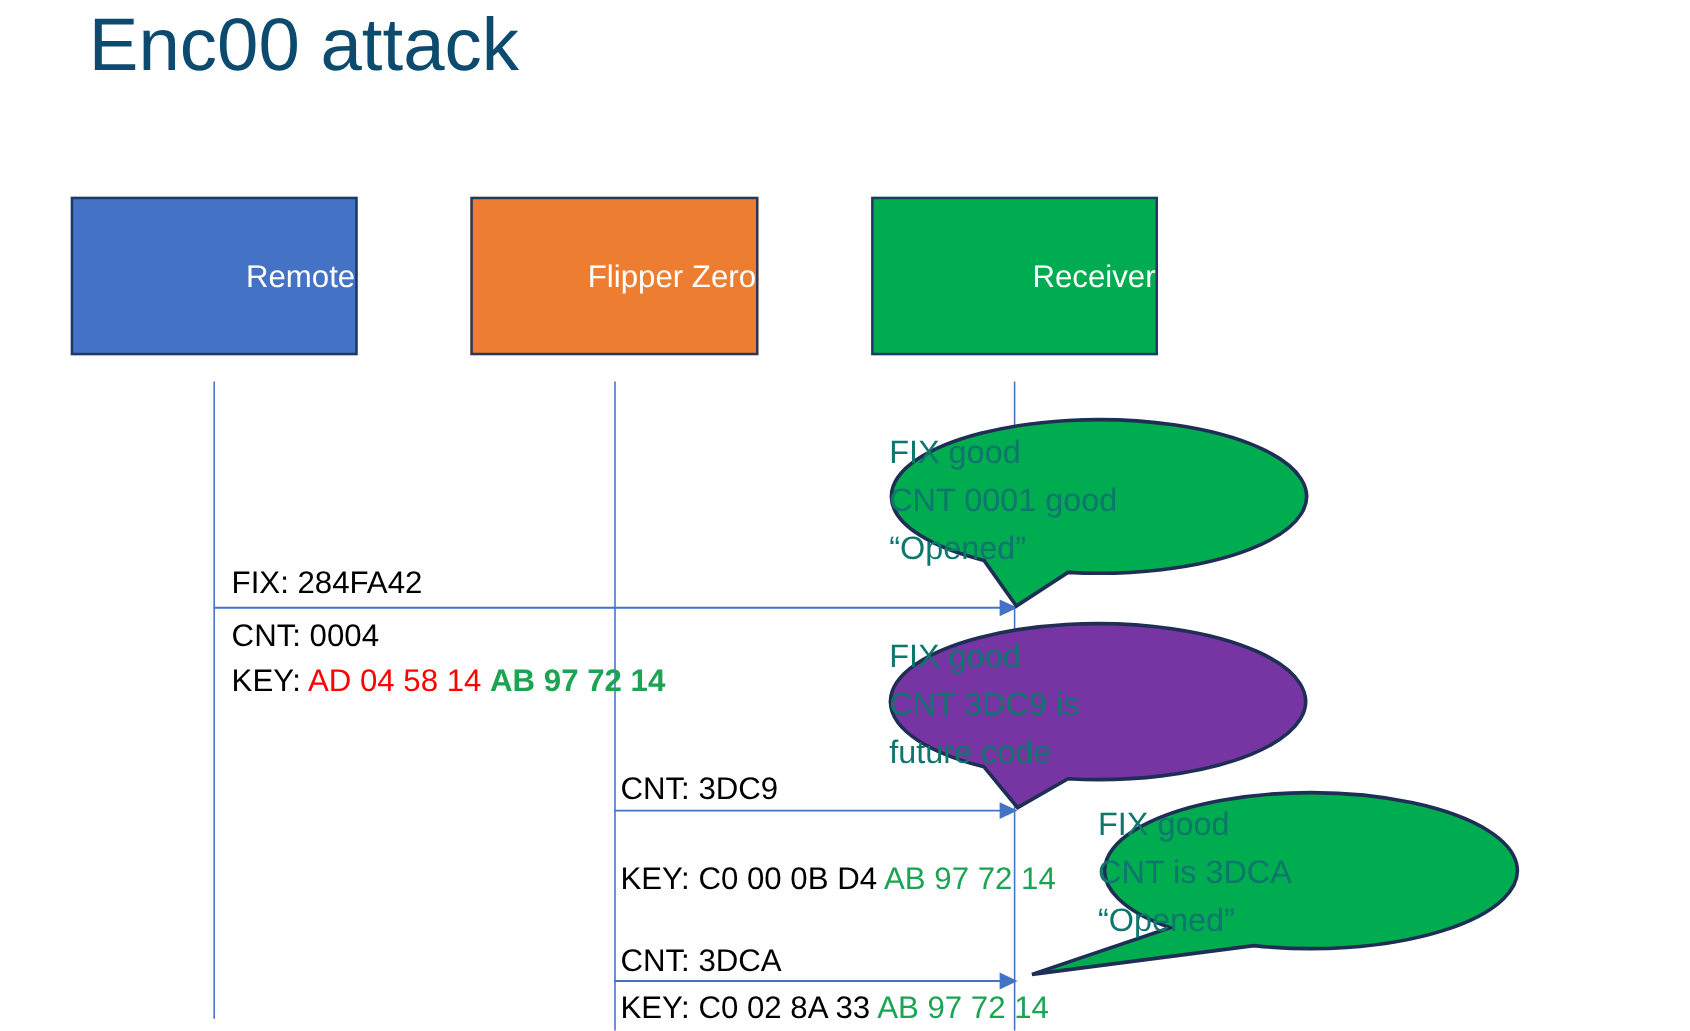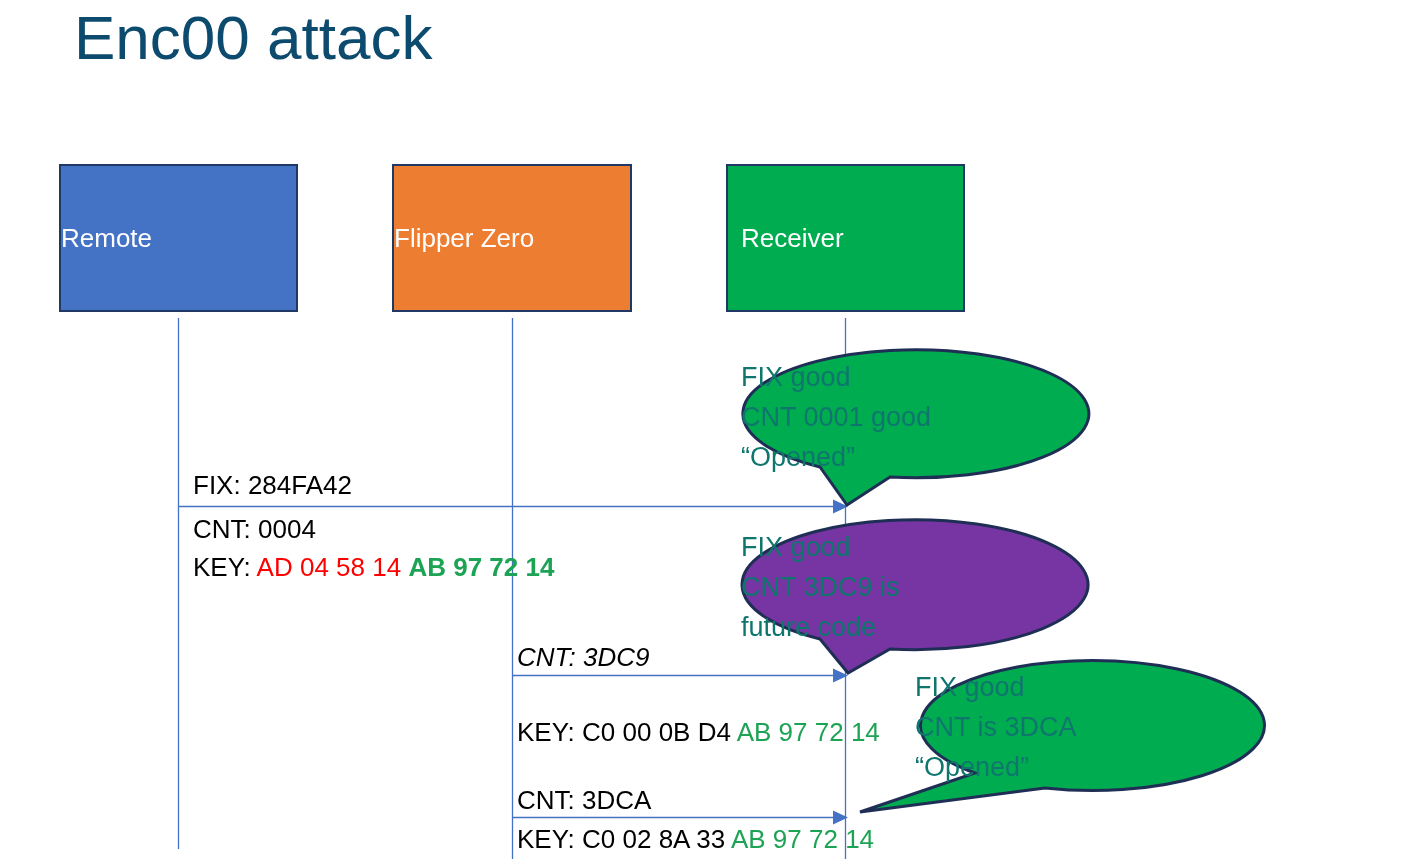--- a/index.html
+++ b/index.html
@@ -15,23 +15,23 @@
   }
   svg.overlay { position:absolute; left:0; top:0; z-index:1; }
   .lifeline { stroke:var(--line_blue); stroke-width:1.3; }
   .msg-line { stroke:var(--line_blue); stroke-width:1.6; }
   .arrow-head { fill:var(--line_blue); }
   .bubble { stroke:var(--bubble_border); stroke-width:3; }
   .bubble-green { fill:var(--bubble_green); }
   .bubble-purple { fill:var(--bubble_purple); }
 
   .actor {
-    position:absolute; top:164px; height:148px; box-sizing:border-box;
+    position:absolute; top:164px; height:132px; box-sizing:border-box;
     border:2.5px solid var(--box_border);
-    display:flex; align-items:center; justify-content:flex-start;
+    display:flex; align-items:center; justify-content:flex-end;
     color:#fff; font-size:26px; z-index:2;
   }
   .actor-remote   { left:59px;  width:239px; background:var(--remote_fill); }
   .actor-flipper  { left:392px; width:240px; background:var(--flipper_fill); }
   .actor-receiver { left:726px; width:239px; background:var(--receiver_fill);padding-left:13px; }
 
   .msg-label {
     position:absolute; font-size:26px; color:#000;
     white-space:nowrap; z-index:2;text-align:center;
   }
@@ -83,21 +83,21 @@
 </svg>
 
 <div class="msg-label" style="left:193px; top:470px;">FIX: 284FA42</div>
 <div class="msg-label" style="left:193px; top:514px;">
   <span>CNT: 0004</span>
 </div>
 <div class="msg-label" style="left:193px; top:552px;">
   <span>KEY: </span><span class="c-red">AD 04 58 14 </span><span class="c-green bold">AB 97 72 14</span>
 </div>
 
-<div class="msg-label" style="left:517px; top:642px;font-style:italic;">CNT: 3DC9</div>
+<div class="msg-label" style="left:517px; top:642px;">CNT: 3DC9</div>
 <div class="msg-label" style="left:517px; top:717px;">
   <span>KEY: C0 00 0B D4 </span><span class="c-green">AB 97 72 14</span>
 </div>
 
 <div class="msg-label" style="left:517px; top:785px;">CNT: 3DCA</div>
 <div class="msg-label" style="left:517px; top:824px;">
   <span>KEY: C0 02 8A 33 </span><span class="c-green">AB 97 72 14</span>
 </div>
 
 <div class="callout-text ct-1">

